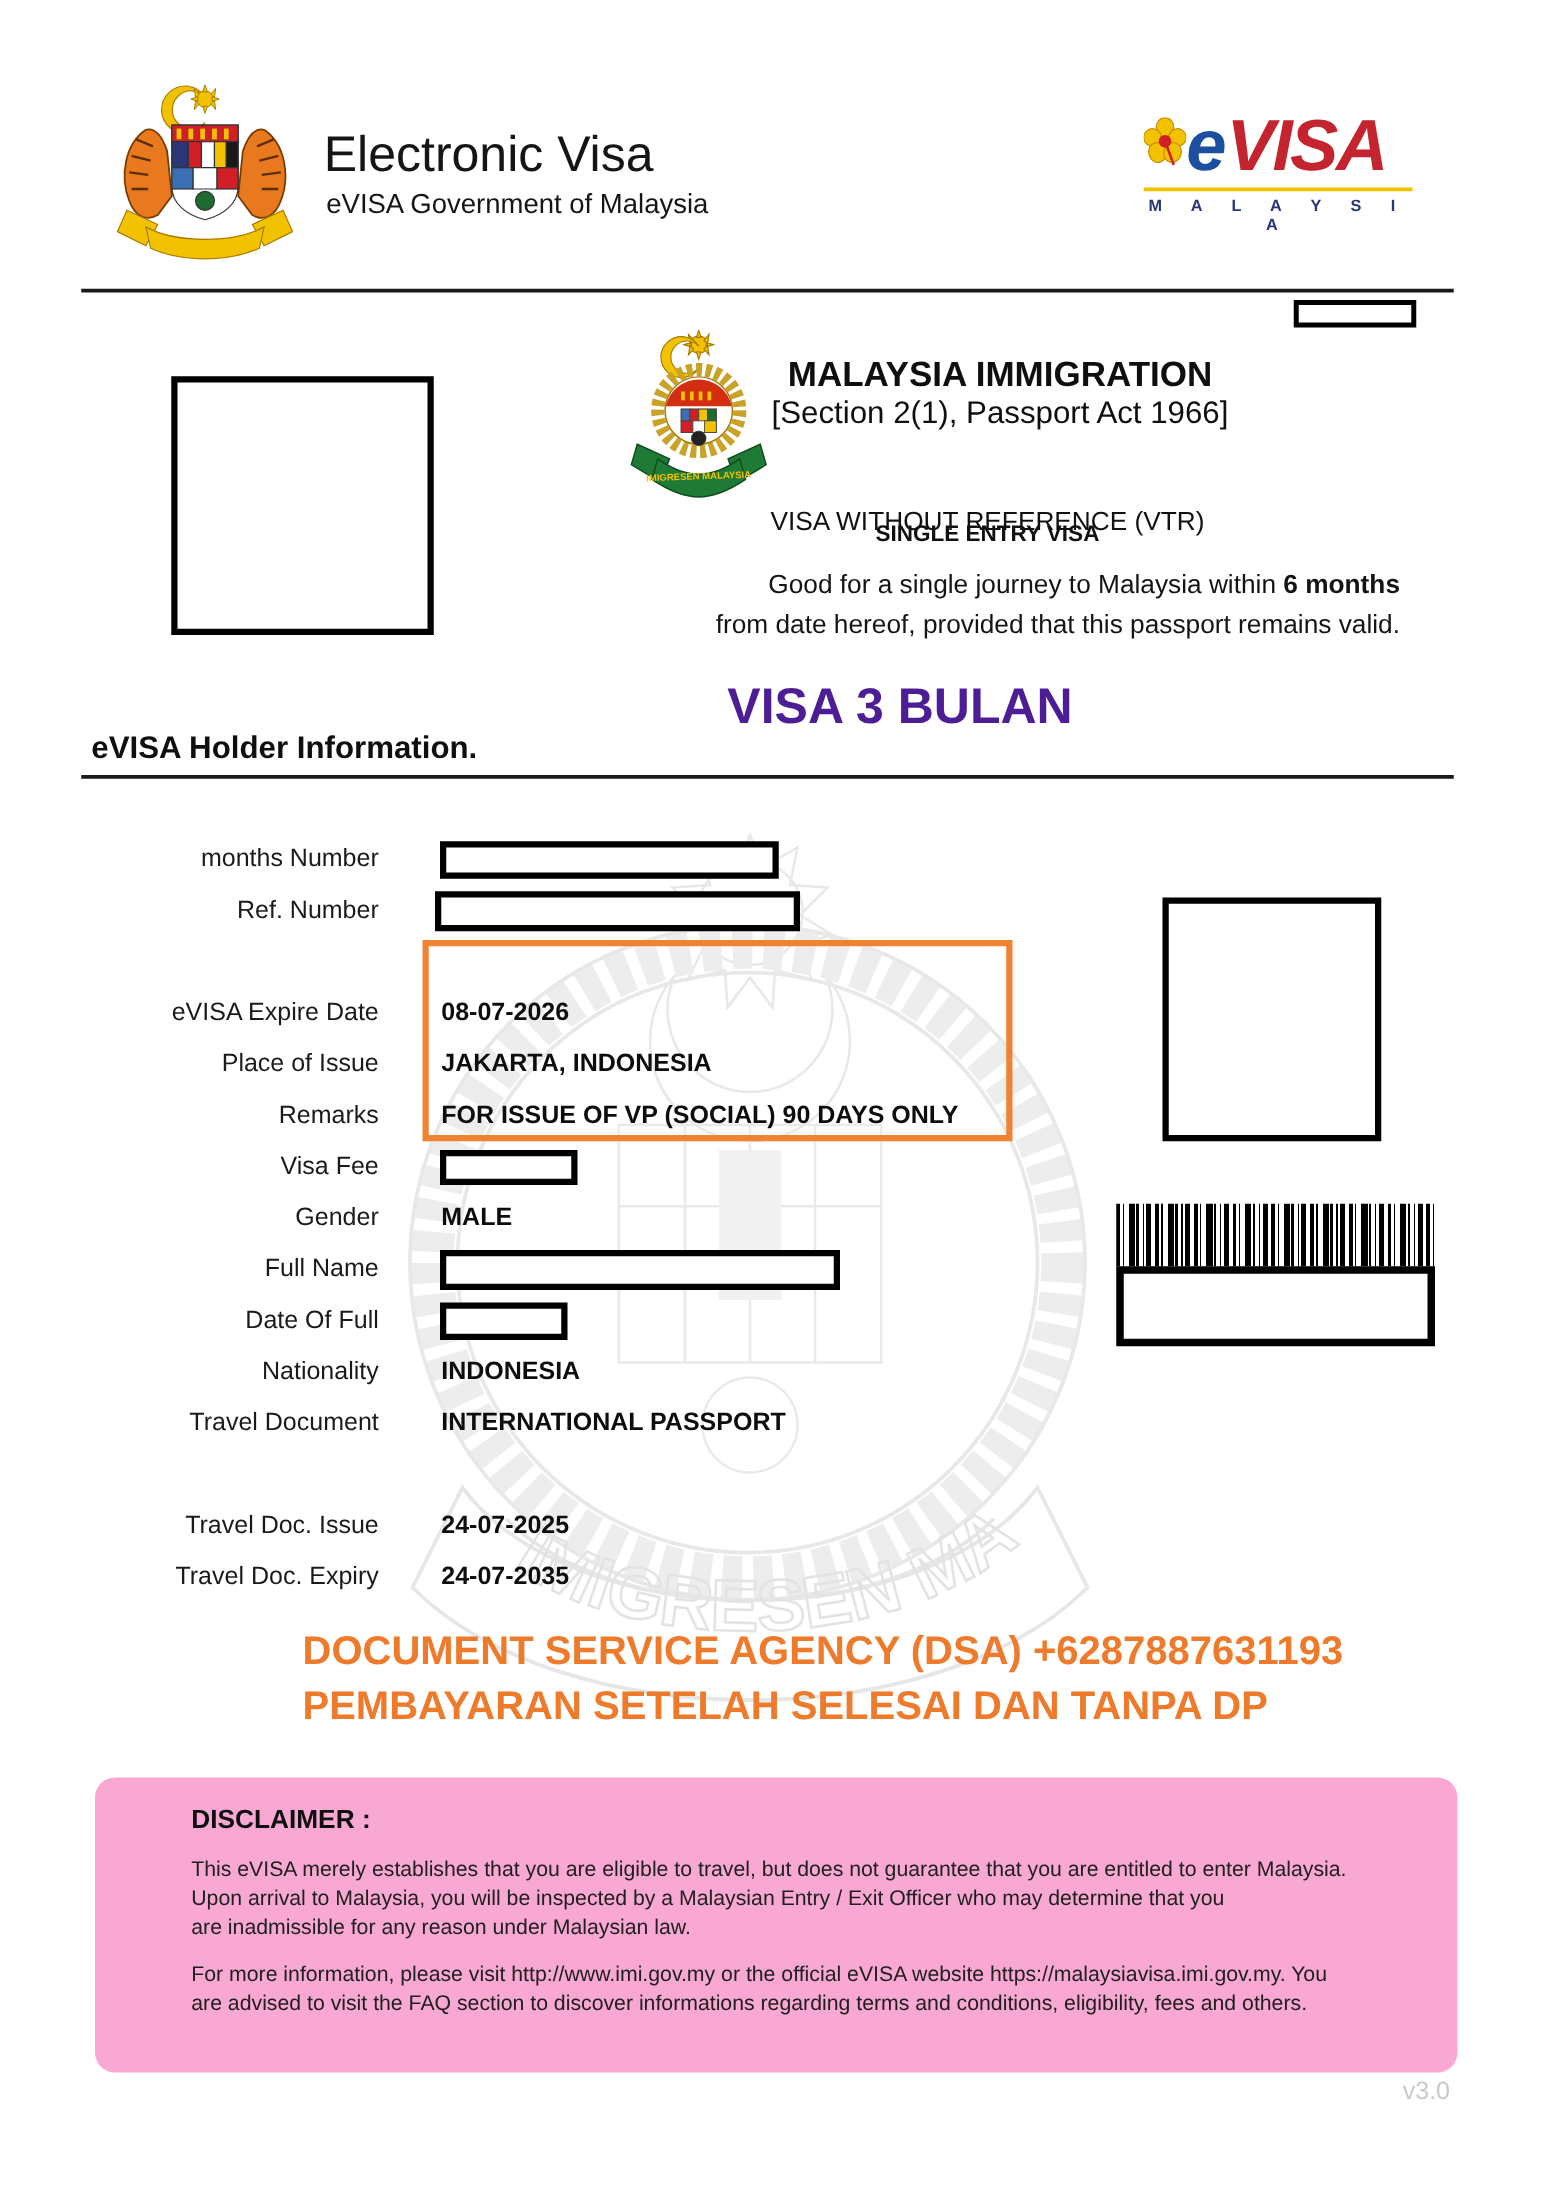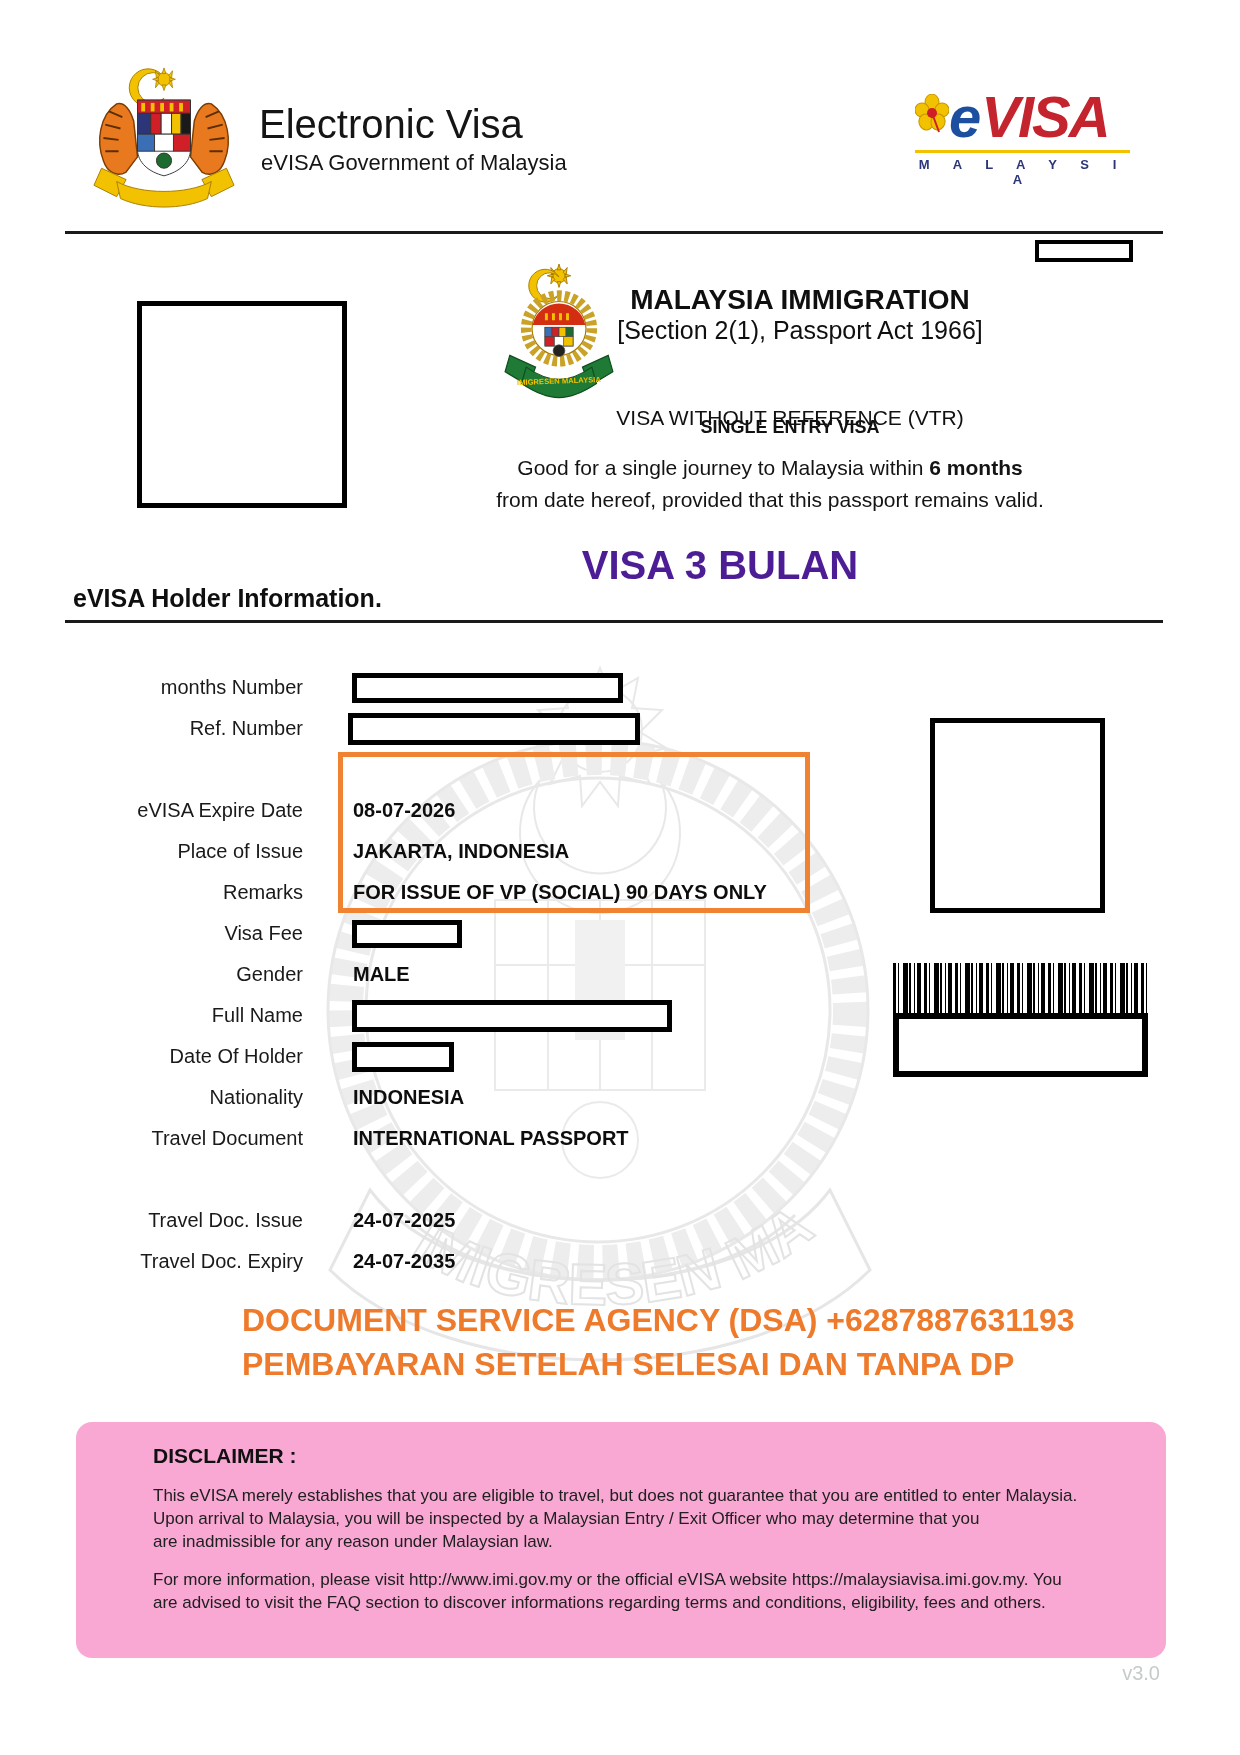--- a/index.html
+++ b/index.html
@@ -13,21 +13,21 @@
   .logo-e{font-size:58px;font-weight:bold;font-style:italic;color:#1d4fa1;line-height:1;}
   .logo-visa{font-size:58px;font-weight:bold;font-style:italic;color:#c4242e;line-height:1;letter-spacing:-2px;}
   .logo-line{height:3px;background:#f2c200;margin-top:4px;}
   .logo-country{font-size:13px;font-weight:bold;color:#2b3578;letter-spacing:10px;margin-top:4px;text-align:center;}
   .rule{position:absolute;left:65px;width:1098px;height:3px;background:#1a1a1a;}
   
   .imm-title{font-size:28px;font-weight:bold;text-align:center;color:#0f0f0f;}
   .imm-act{font-size:25px;text-align:center;color:#0f0f0f;}
   .imm-vtr{font-size:21px;font-weight:normal;text-align:center;margin-top:20px;}
   .imm-single{font-size:18px;font-weight:bold;text-align:center;}
-  .imm-para{font-size:21px;text-align:center;color:#141414;line-height:32px;}
+  .imm-para{font-size:21px;text-align:right;color:#141414;line-height:32px;}
   .redact{background:#fff;border:5px solid #000;}
   .photo-box{background:#fff;border:5px solid #000;}
   .banner-orange{font-size:40px;font-weight:bold;color:#4c1d95;letter-spacing:0px;text-align:center;}
   .holder-heading{font-size:25px;font-weight:bold;color:#0f0f0f;}
   
   .frow{position:absolute;left:65px;width:760px;height:41px;display:flex;align-items:center;}
   .flabel{width:238px;text-align:right;font-size:20px;color:#1a1a1a;flex:0 0 238px;}
   .fvalue{margin-left:50px;font-size:20px;font-weight:bold;color:#0d0d0d;white-space:nowrap;}
   .fredact{margin-left:49px;background:#fff;border:5px solid #000;}
   .orange-frame{position:absolute;left:338px;top:752px;width:472px;height:161px;border:5px solid #ef8332;box-sizing:border-box;}
@@ -238,21 +238,21 @@
   </div>
   <div class="frow" style="top:954px">
     <div class="flabel">Gender</div>
     <div class="fvalue">MALE</div>
   </div>
   <div class="frow" style="top:995px">
     <div class="flabel">Full Name</div>
     <div class="fredact" style="width:310px;height:22px"></div>
   </div>
   <div class="frow" style="top:1036px">
-    <div class="flabel">Date Of Holder</div>
+    <div class="flabel">Date Of Full</div>
     <div class="fredact" style="width:92px;height:20px"></div>
   </div>
   <div class="frow" style="top:1077px">
     <div class="flabel">Nationality</div>
     <div class="fvalue">INDONESIA</div>
   </div>
   <div class="frow" style="top:1118px">
     <div class="flabel">Travel Document</div>
     <div class="fvalue">INTERNATIONAL PASSPORT</div>
   </div>

